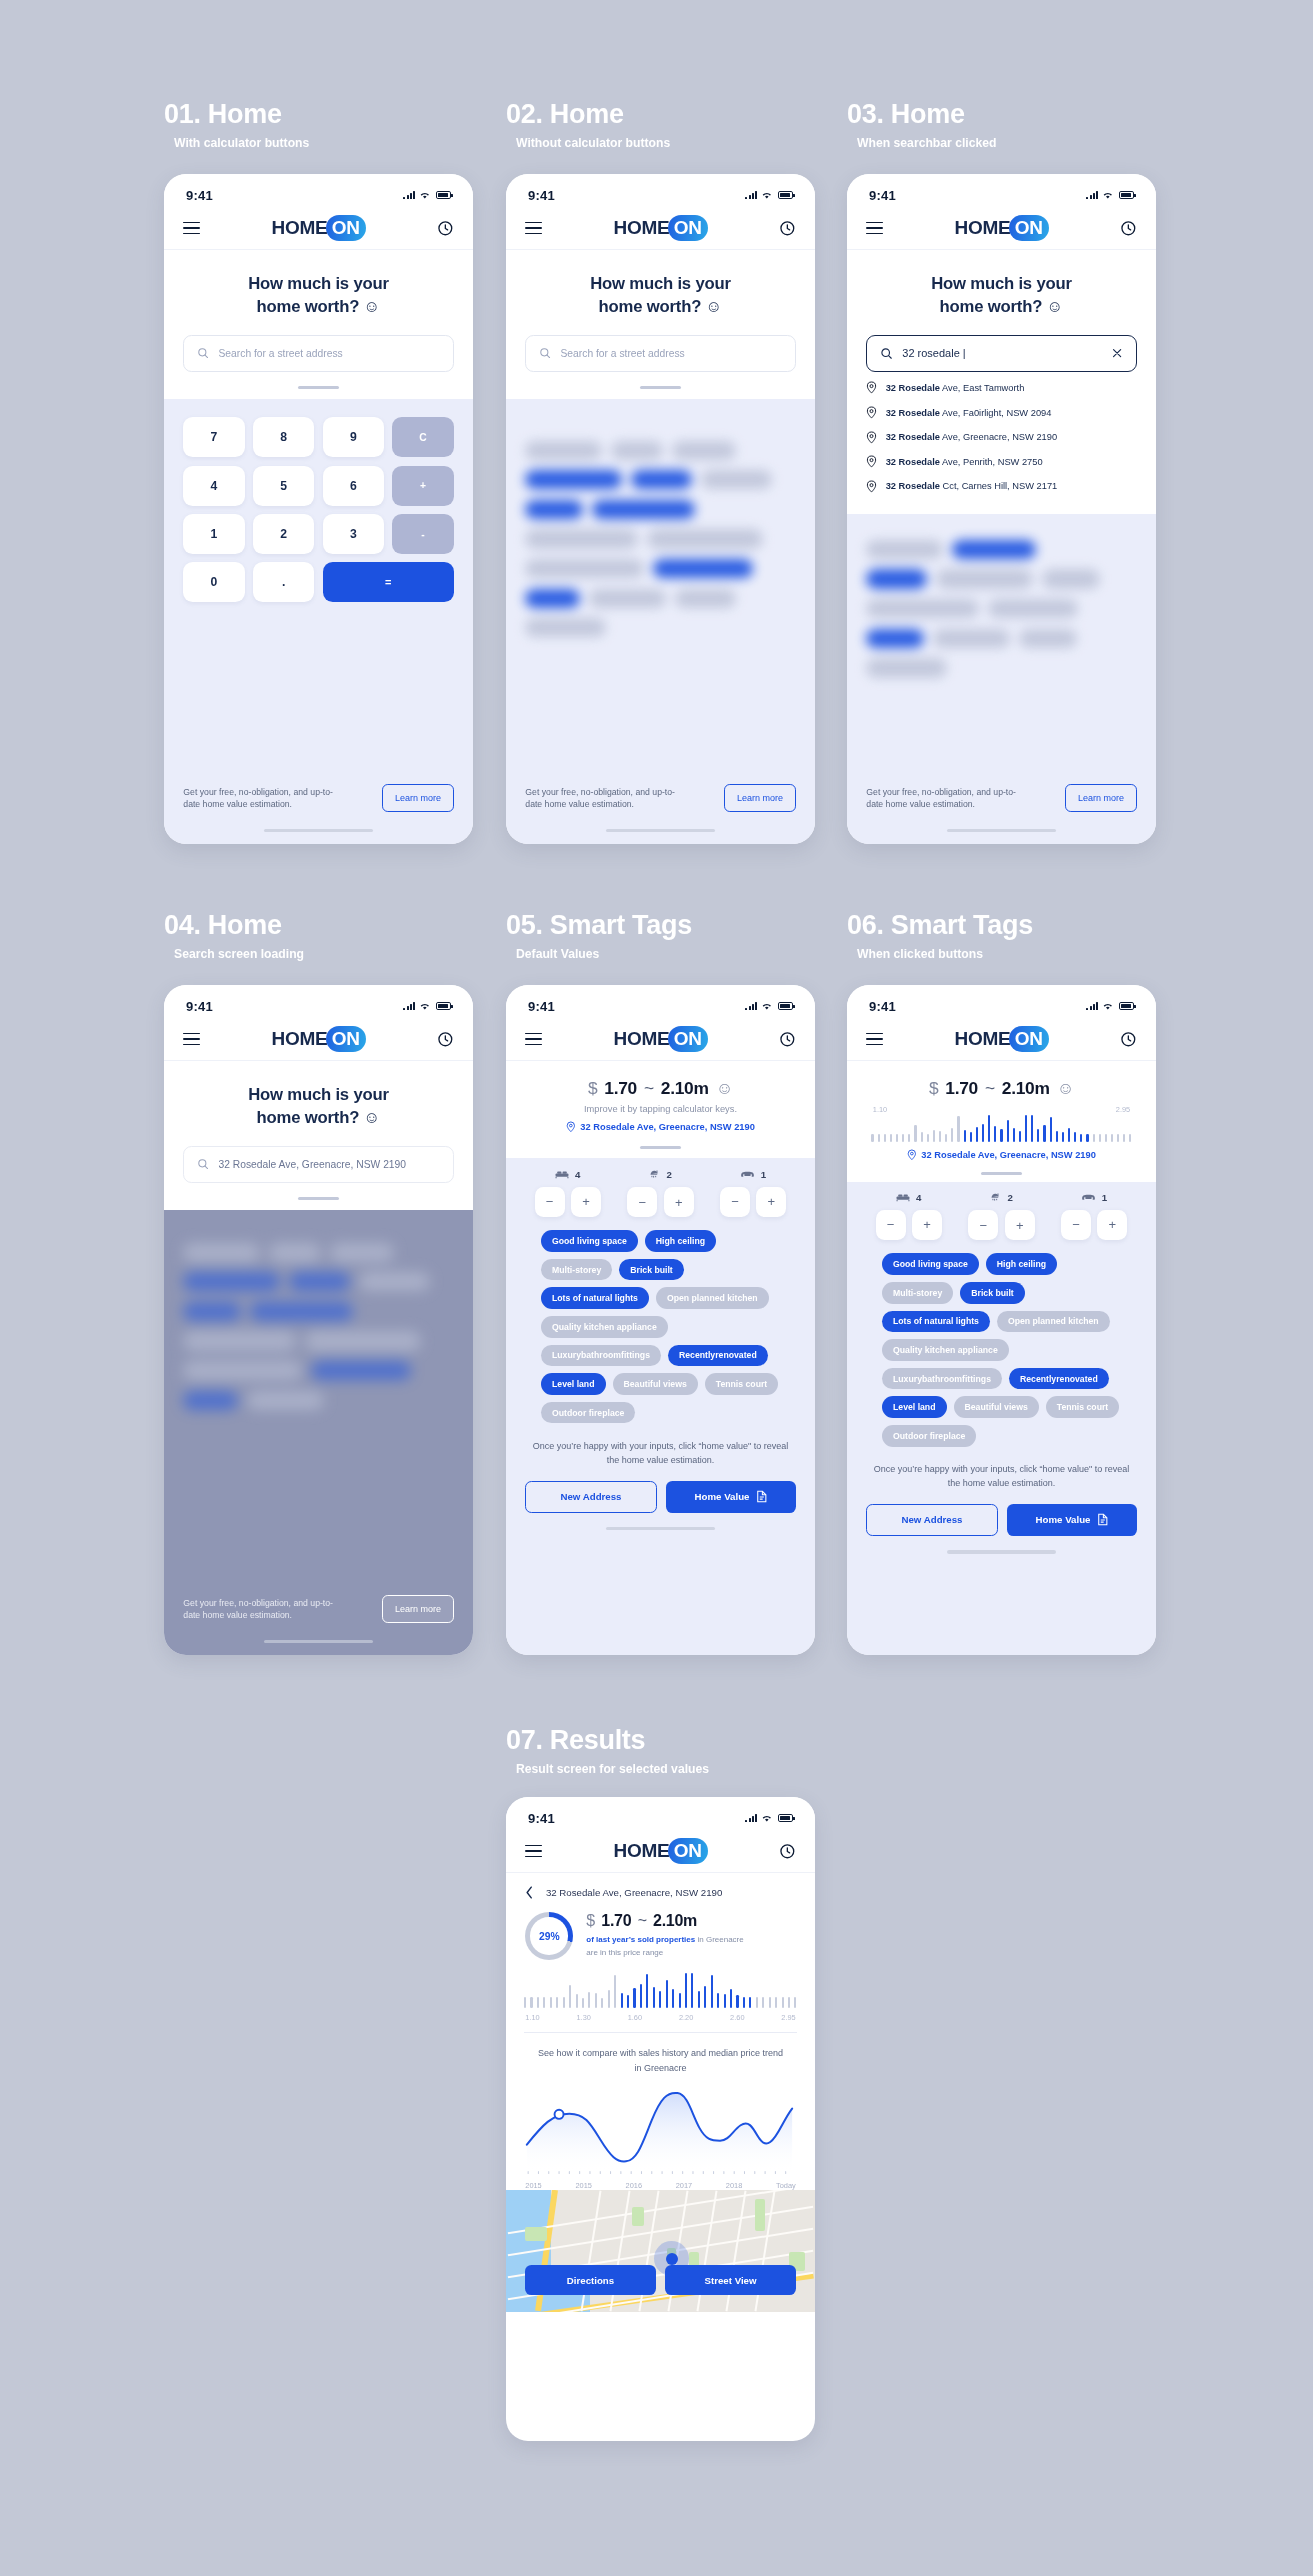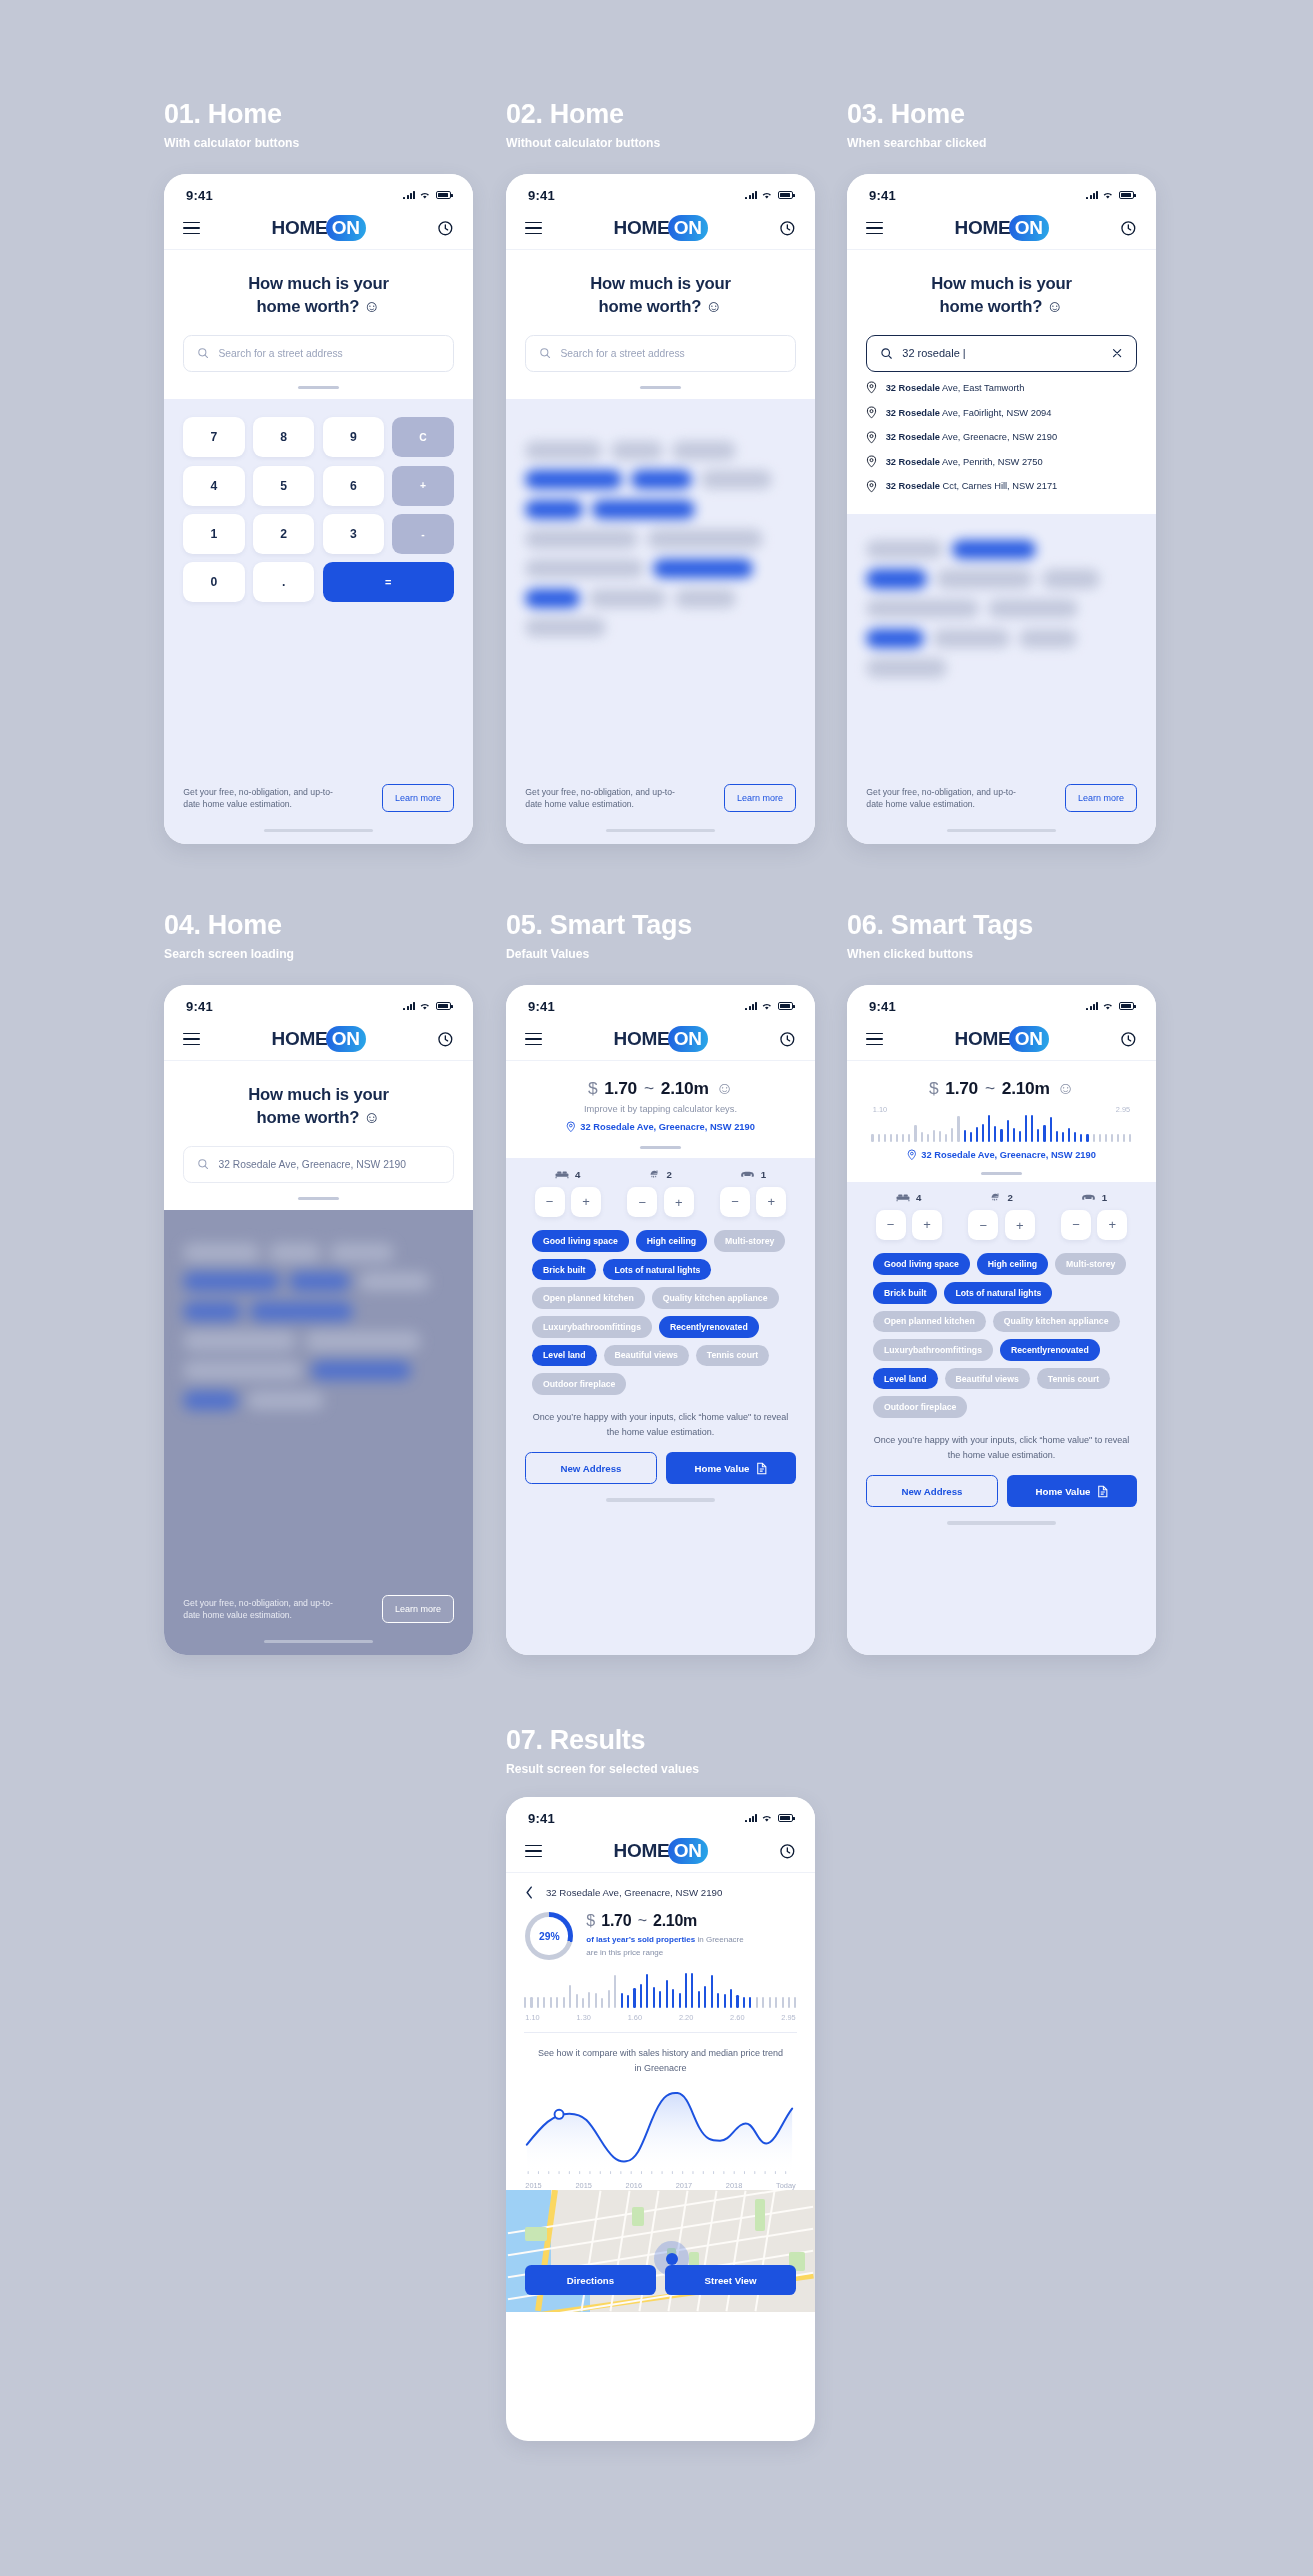--- a/index.html
+++ b/index.html
@@ -8,21 +8,21 @@
     background: #c3c8d6;
     font-family: "Liberation Sans", sans-serif;
     position: relative;
     overflow: hidden;
   }
   .canvas { position: relative; width: 1314px; height: 2576px; }
 
   
   .caption { position: absolute; color: #ffffff; }
   .caption .cap-title { font-size: 27px; font-weight: 700; letter-spacing: -0.3px; line-height: 1.1; }
-  .caption .cap-sub { font-size: 12.2px; font-weight: 700; margin-top: 6.4px; }
+  .caption .cap-sub { font-size: 12.2px; font-weight: 700; margin-top: 6.4px; margin-left: 10px; }
 
   
   .phone {
     position: absolute;
     width: 309px; height: 670px;
     border-radius: 22px;
     background: #ffffff;
     overflow: hidden;
     box-shadow: 0 6.4px 19.3px rgba(70,80,110,0.13);
   }
@@ -151,21 +151,21 @@
   .ctr { text-align: center; }
   .ctr-top { display: flex; align-items: center; justify-content: center; gap: 5.8px; font-size: 9.7px; font-weight: 700; color: #39445f; }
   .ctr-btns { display: flex; gap: 6.4px; margin-top: 7px; }
   .cbtn {
     width: 30px; height: 30px; border-radius: 8.4px; background: #fff;
     display: flex; align-items: center; justify-content: center;
     font-size: 13px; color: #5d6a86; box-shadow: 0 1.9px 4.5px rgba(90,100,140,0.1); cursor: pointer;
   }
 
   
-  .tags { display: flex; flex-wrap: wrap; gap: 7px; padding: 13px 26px 0; }
+  .tags { display: flex; flex-wrap: wrap; gap: 7px; padding: 13px 35px 0; }
   .tag {
     border-radius: 643px; padding: 5.8px 11px; font-size: 8.7px; font-weight: 700;
     background: #bfc5d8; color: #fff; cursor: pointer; white-space: nowrap;
   }
   .tag.on { background: #1c52e0; }
   .hint { font-size: 9px; line-height: 1.6; color: #5a657f; text-align: center; padding: 15.5px 22px 0; }
   .actions { display: flex; gap: 9.7px; padding: 13px 19.3px 0; }
   .abtn {
     flex: 1; height: 32px; border-radius: 6.4px; font-size: 9.7px; font-weight: 700;
     display: flex; align-items: center; justify-content: center; gap: 6.4px; cursor: pointer;

